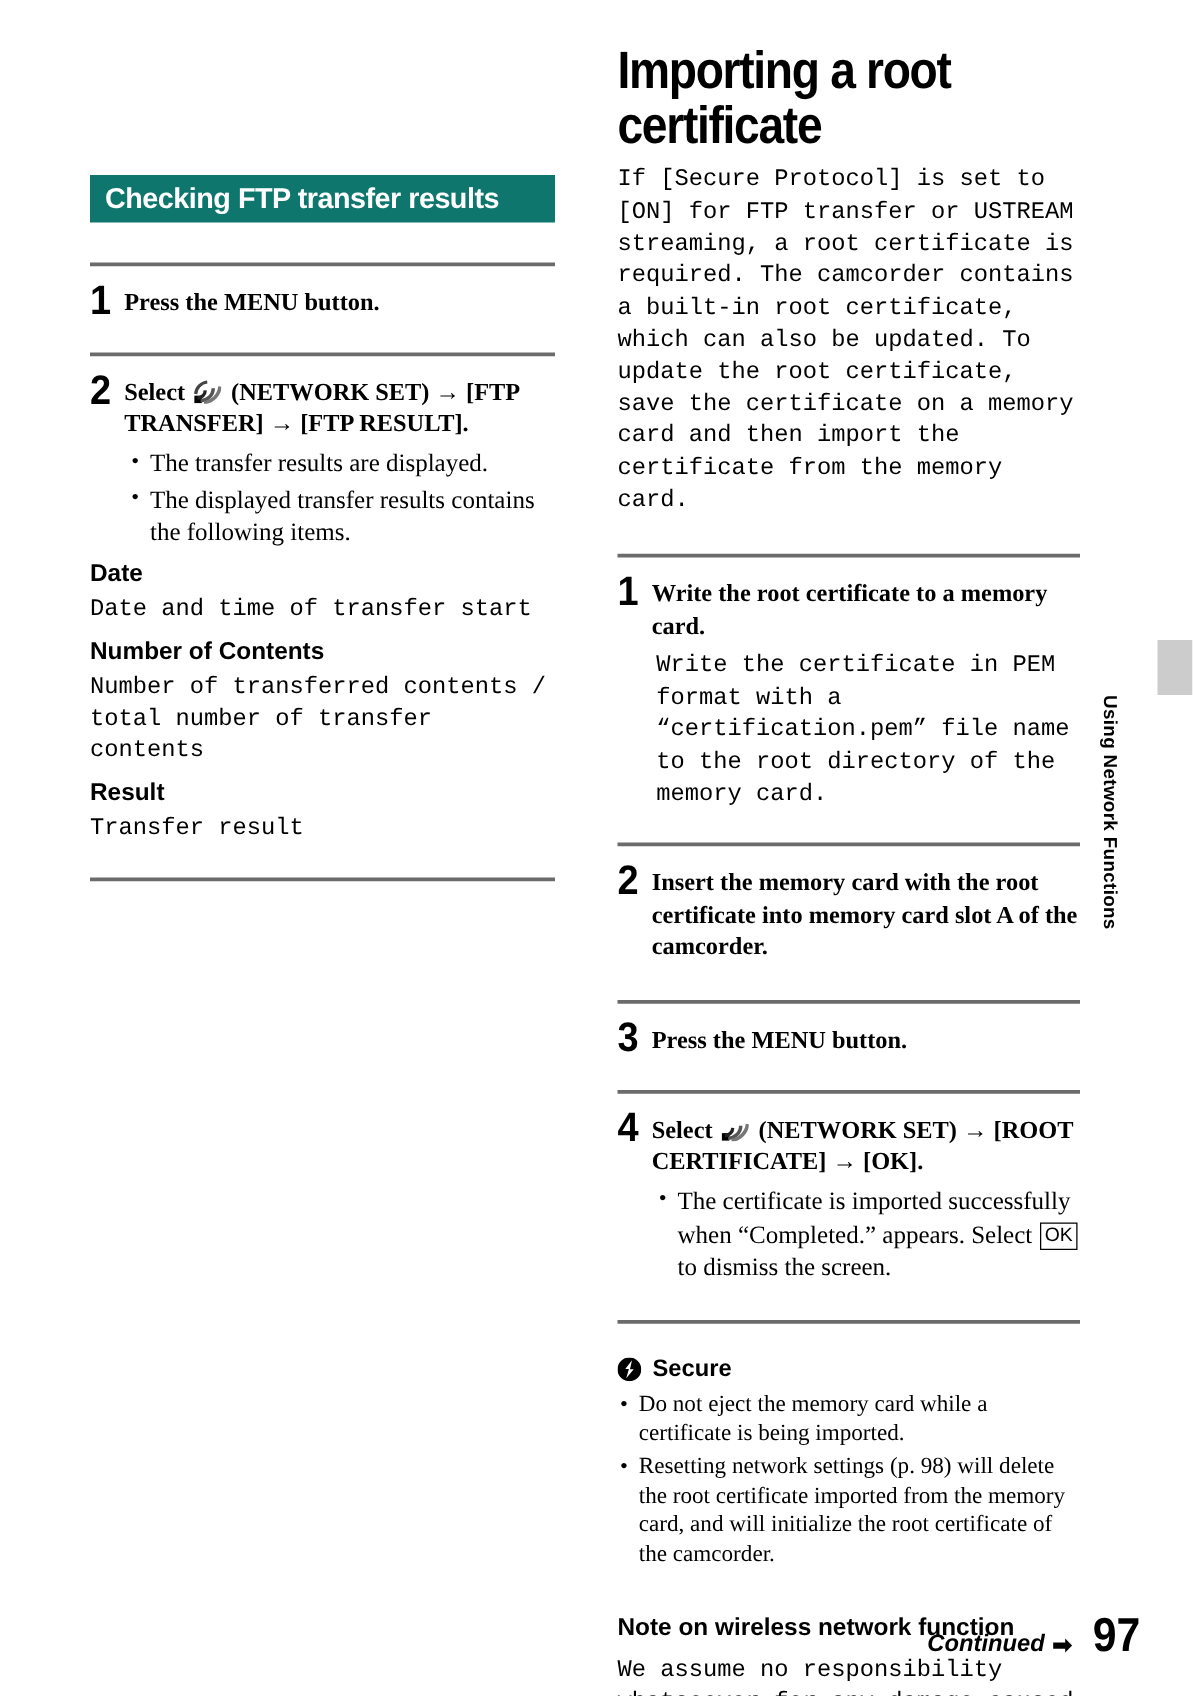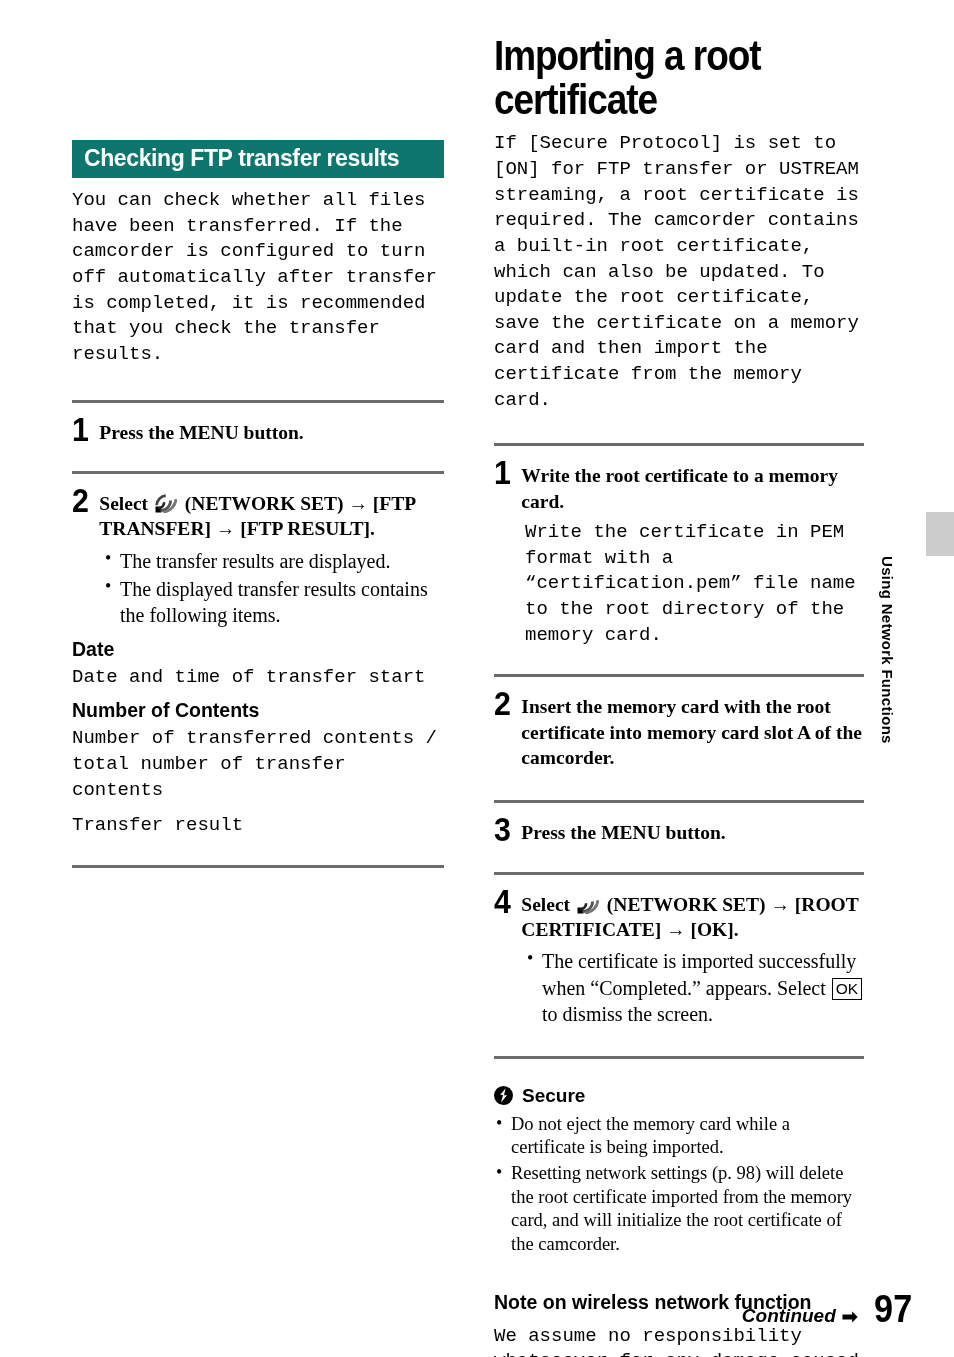--- a/index.html
+++ b/index.html
@@ -238,21 +238,20 @@
     transform-origin: right baseline;
   }
 </style>
 </head>
 <body>
 
 <div class="col-left">
 
   <div class="section-bar">Checking FTP transfer results</div>
 
-  <p class="body-text">You can check whether all files have been transferred. If the camcorder is configured to turn off automatically after transfer is completed, it is recommended that you check the transfer results.</p>
 
   <div style="height:32px"></div>
   <div class="rule"></div>
 
   <div class="step">
     <div class="step-num">1</div>
     <div class="step-text">Press the MENU button.</div>
   </div>
 
   <div style="height:26px"></div>
@@ -278,20 +277,21 @@
     </ul>
   </div>
 
   <div style="margin-left:0px">
     <div class="subhead">Date</div>
     <p class="body-text">Date and time of transfer start</p>
 
     <div class="subhead">Number of Contents</div>
     <p class="body-text">Number of transferred contents / total number of transfer contents</p>
 
+    <div class="subhead">Result</div>
     <p class="body-text">Transfer result</p>
   </div>
 
   <div style="height:26px"></div>
   <div class="rule"></div>
 </div>
 
 <div class="col-right">
 
   <h1 class="chapter-title">Importing a root certificate</h1>

